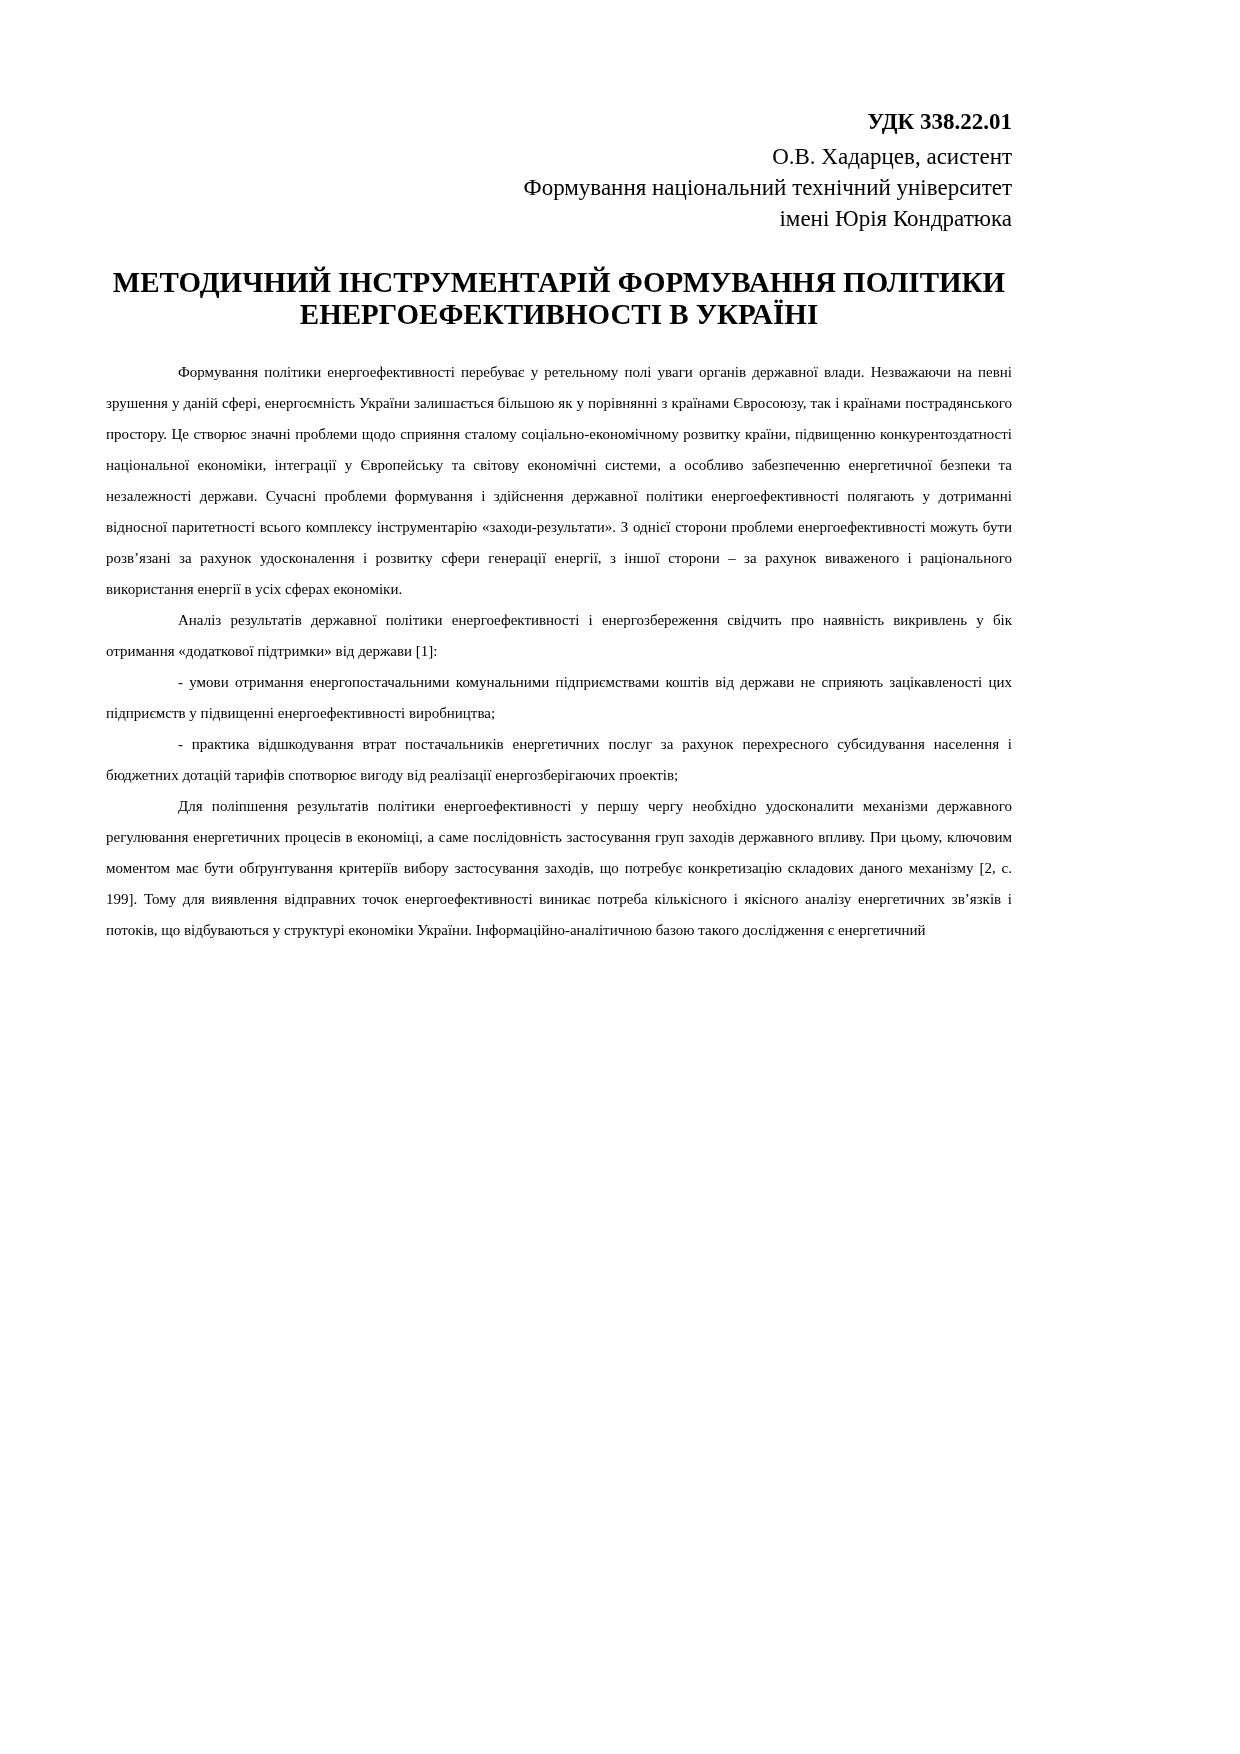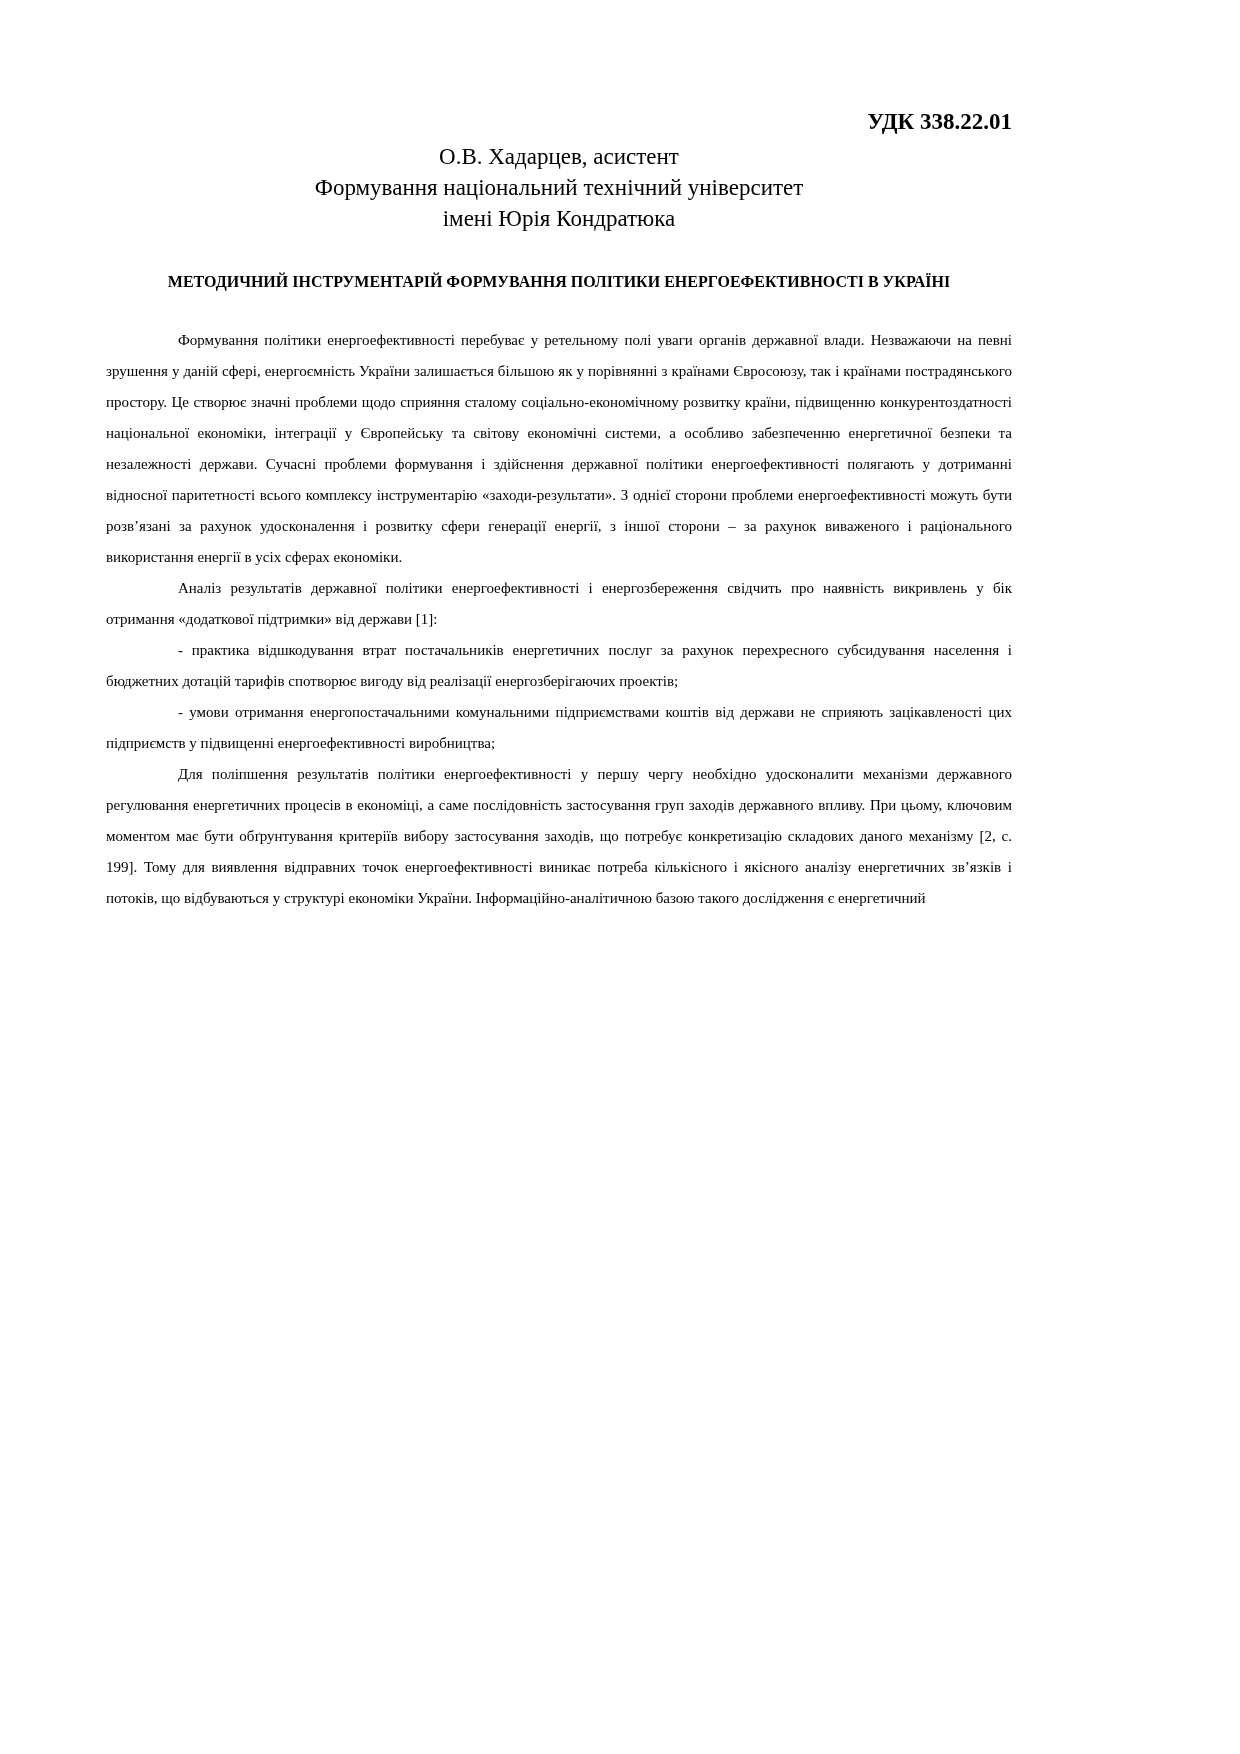--- a/index.html
+++ b/index.html
@@ -19,31 +19,31 @@
     overflow: hidden;
   }
   .udc {
     font-size: 23px;
     font-weight: bold;
     line-height: 31px;
     margin: 0 0 4px 0;
     text-align: right;
   }
   .authors {
-    text-align: center;
+    text-align: right;
     font-size: 23px;
     line-height: 31px;
     margin: 2px 0 0 0;
   }
   .authors p {
     margin: 0;
   }
   .title {
     text-align: center;
-    font-size: 16px;
+    font-size: 29px;
     font-weight: bold;
     line-height: 32px;
     margin: 32px 0 0 0;
   }
   .body-text {
     margin: 0;
     font-size: 15px;
     line-height: 31px;
     text-align: justify;
     text-indent: 72px;
@@ -66,20 +66,20 @@
     <p>імені Юрія Кондратюка</p>
   </div>
 
   <h1 class="title">МЕТОДИЧНИЙ ІНСТРУМЕНТАРІЙ ФОРМУВАННЯ ПОЛІТИКИ ЕНЕРГОЕФЕКТИВНОСТІ В УКРАЇНІ</h1>
 
   <p class="body-text first-para">Формування політики енергоефективності перебуває у ретельному полі уваги органів державної влади. Незважаючи на певні зрушення у даній сфері, енергоємність України залишається більшою як у порівнянні з країнами Євросоюзу, так і країнами пострадянського простору. Це створює значні проблеми щодо сприяння сталому соціально-економічному розвитку країни, підвищенню конкурентоздатності національної економіки, інтеграції у Європейську та світову економічні системи, а особливо забезпеченню енергетичної безпеки та незалежності держави. Сучасні проблеми формування і здійснення державної політики енергоефективності полягають у дотриманні відносної паритетності всього комплексу інструментарію «заходи-результати». З однієї сторони проблеми енергоефективності можуть бути розв’язані за рахунок удосконалення і розвитку сфери генерації енергії, з іншої сторони – за рахунок виваженого і раціонального використання енергії в усіх сферах економіки.</p>
 
   <p class="body-text">Аналіз результатів державної політики енергоефективності і енергозбереження свідчить про наявність викривлень у бік отримання «додаткової підтримки» від держави [1]:</p>
 
 
+  <p class="body-text">- умови отримання енергопостачальними комунальними підприємствами коштів від держави не сприяють зацікавленості цих підприємств у підвищенні енергоефективності виробництва;</p>
+
   <p class="body-text">- практика відшкодування втрат постачальників енергетичних послуг за рахунок перехресного субсидування населення і бюджетних дотацій тарифів спотворює вигоду від реалізації енергозберігаючих проектів;</p>
-
-  <p class="body-text">- умови отримання енергопостачальними комунальними підприємствами коштів від держави не сприяють зацікавленості цих підприємств у підвищенні енергоефективності виробництва;</p>
 
 
   <p class="body-text">Для поліпшення результатів політики енергоефективності у першу чергу необхідно удосконалити механізми державного регулювання енергетичних процесів в економіці, а саме послідовність застосування груп заходів державного впливу. При цьому, ключовим моментом має бути обґрунтування критеріїв вибору застосування заходів, що потребує конкретизацію складових даного механізму [2, с. 199]. Тому для виявлення відправних точок енергоефективності виникає потреба кількісного і якісного аналізу енергетичних зв’язків і потоків, що відбуваються у структурі економіки України. Інформаційно-аналітичною базою такого дослідження є енергетичний</p>
 
 </div>
 
 </body></html>

